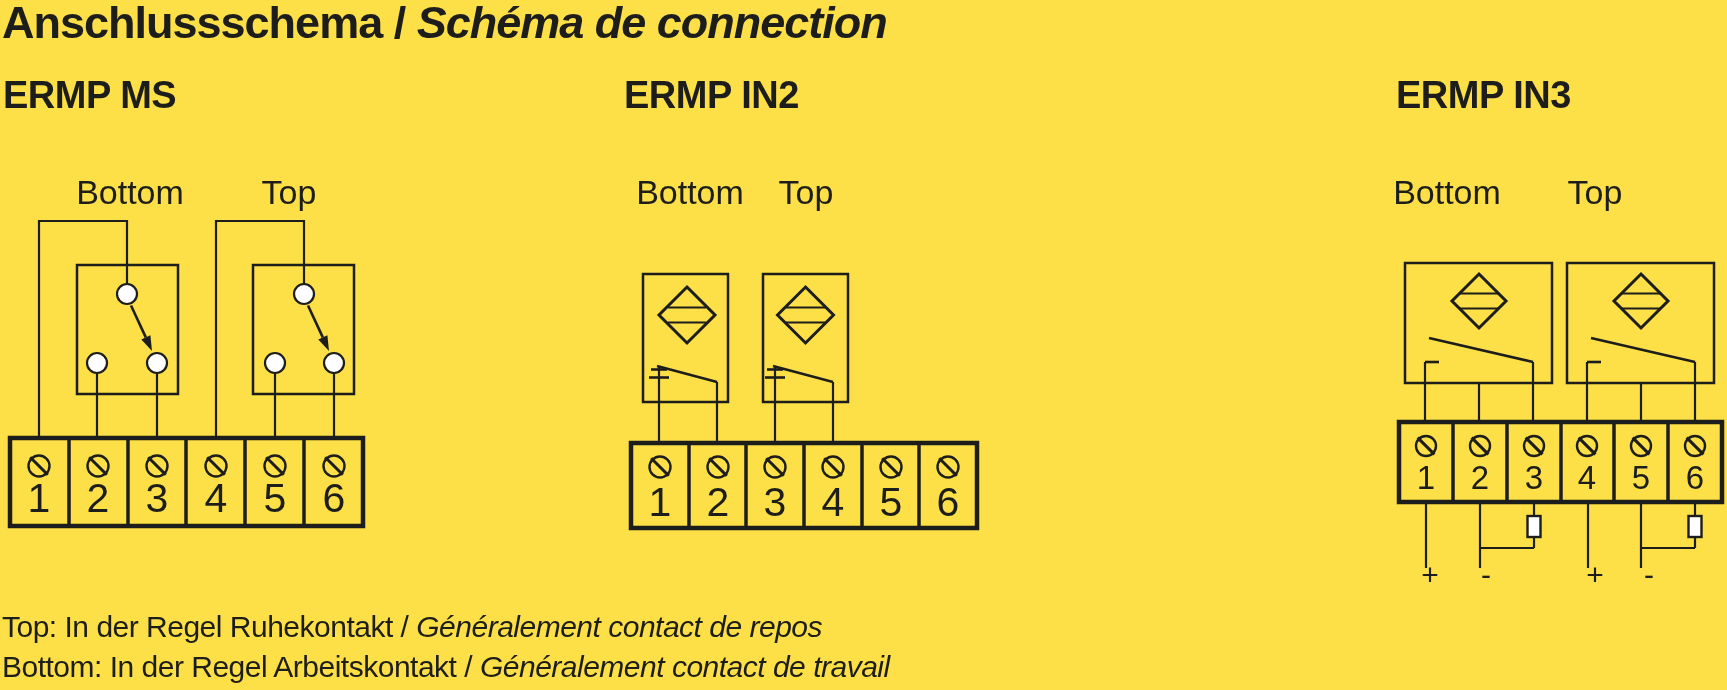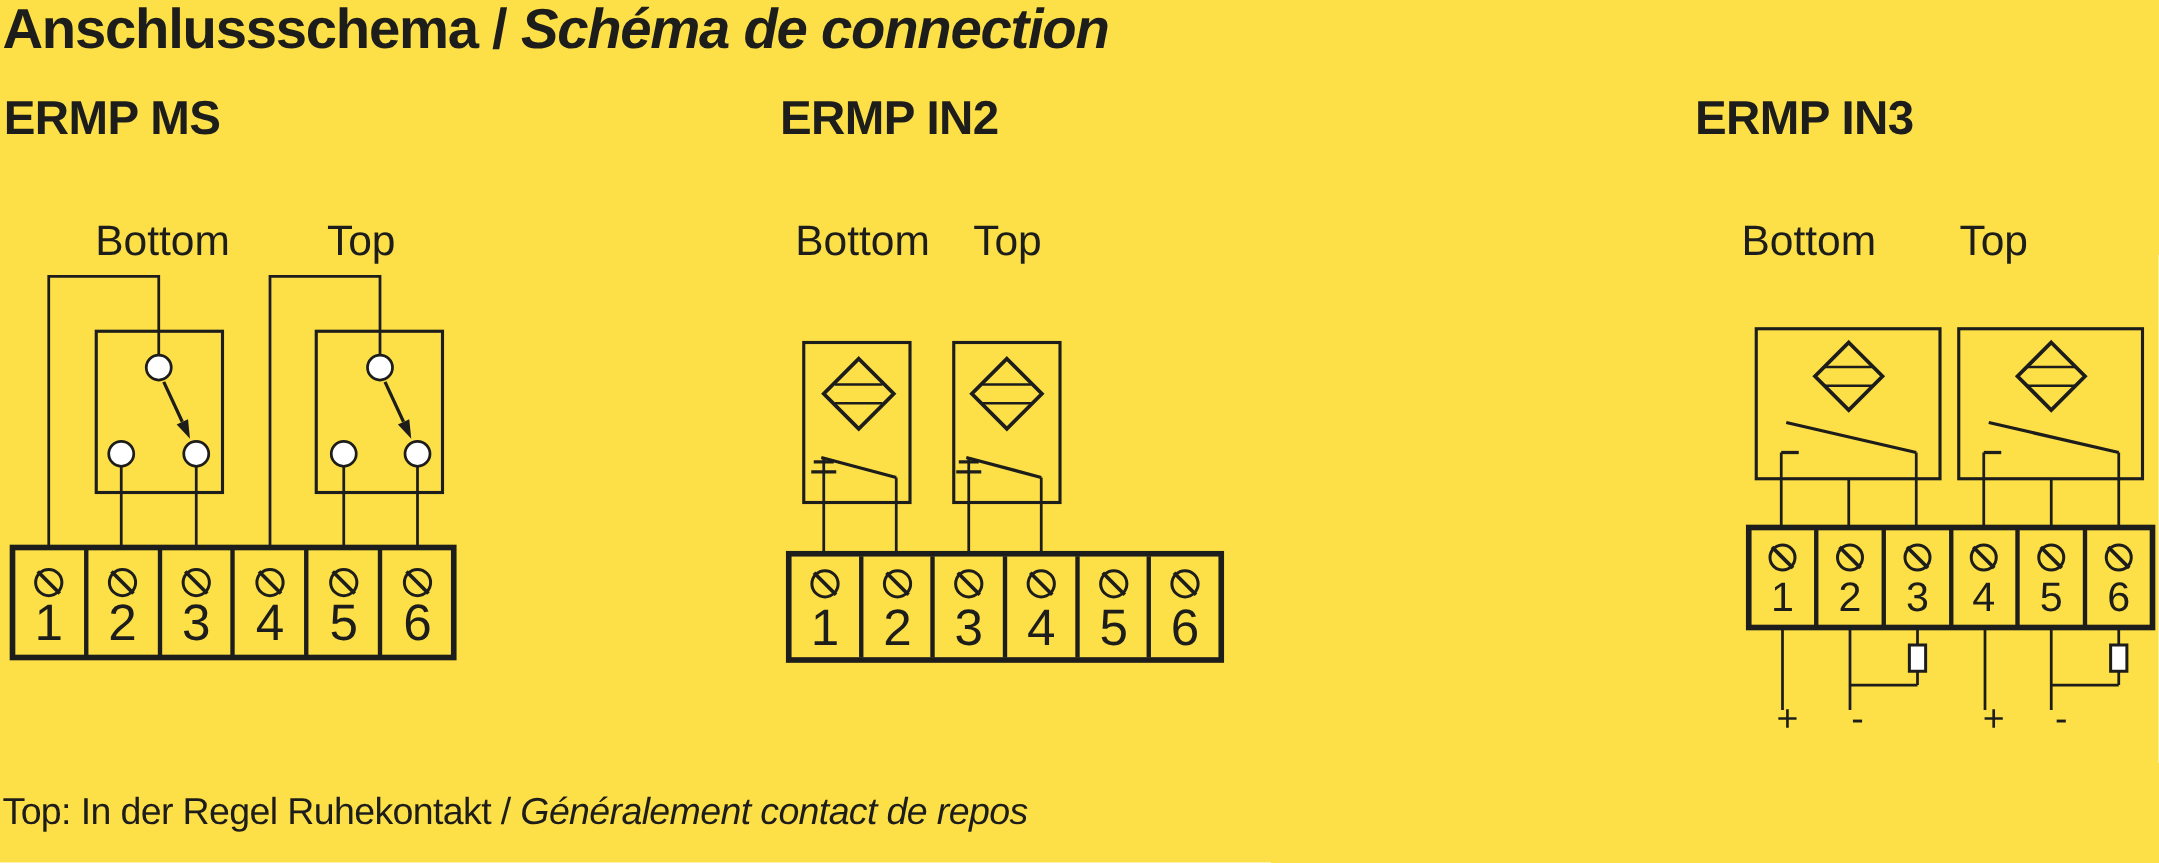--- a/index.html
+++ b/index.html
@@ -11,21 +11,21 @@
     position:absolute; left:2px; top:0; line-height:45px; font-size:45px;
     font-weight:bold; letter-spacing:-1px; white-space:nowrap;
   }
   .page-title .fr { font-style:italic; }
   .sec-heading {
     position:absolute; top:80px; line-height:30px; font-size:38px;
     font-weight:bold; letter-spacing:-0.5px; white-space:nowrap;
   }
   .h-ms  { left:3px; }
   .h-in2 { left:624px; }
-  .h-in3 { left:1356px; }
+  .h-in3 { left:1396px; }
   svg.diagram { position:absolute; overflow:visible; }
   .wire    { stroke:#1d1d1b; stroke-width:2.2; fill:none; }
   .box     { stroke:#1d1d1b; stroke-width:2.5; fill:none; }
   .block   { stroke:#1d1d1b; stroke-width:4.5; fill:none; }
   .divider { stroke:#1d1d1b; stroke-width:3.5; }
   .screw-circle { stroke:#1d1d1b; stroke-width:2.4; fill:none; }
   .screw-slash  { stroke:#1d1d1b; stroke-width:3; }
   .node    { stroke:#1d1d1b; stroke-width:2.2; fill:#ffffff; }
   .arrow-line { stroke:#1d1d1b; stroke-width:2.6; }
   .arrow-head { fill:#1d1d1b; stroke:none; }
@@ -33,21 +33,21 @@
   .diamond-line { stroke:#1d1d1b; stroke-width:2; }
   .contact { stroke:#1d1d1b; stroke-width:2.6; fill:none; }
   .resistor { stroke:#1d1d1b; stroke-width:2.4; fill:#ffffff; }
   svg text { fill:#1d1d1b; font-family:"Liberation Sans", sans-serif; }
   .t-label { font-size:34px; text-anchor:middle; }
   .t-num   { font-size:41px; text-anchor:middle; }
   .t-num-sm{ font-size:33px; text-anchor:middle; }
   .t-pol   { font-size:30px; text-anchor:middle; }
   .footnote {
     position:absolute; left:2px; line-height:30px; font-size:30px;
-    letter-spacing:-0.5px; white-space:nowrap;margin-top:23px;
+    letter-spacing:-0.5px; white-space:nowrap;
   }
   .footnote .fr { font-style:italic; }
   .fn-1 { top:612px; }
   .fn-2 { top:652px; }
 </style>
 </head>
 <body>
 
 <div class="canvas">
 
@@ -315,14 +315,17 @@
       <text class="t-pol" x="1430" y="585">+</text>
       <text class="t-pol" x="1486" y="585">-</text>
       <text class="t-pol" x="1595" y="585">+</text>
       <text class="t-pol" x="1649" y="585">-</text>
     </g>
   </svg>
 
   <div class="footnote fn-1">
     <span>Top: In der Regel Ruhekontakt</span><span> / </span><span class="fr">Généralement contact de repos</span>
   </div>
+  <div class="footnote fn-2">
+    <span>Bottom: In der Regel Arbeitskontakt</span><span> / </span><span class="fr">Généralement contact de travail</span>
+  </div>
 
 </div>
 
 </body></html>

